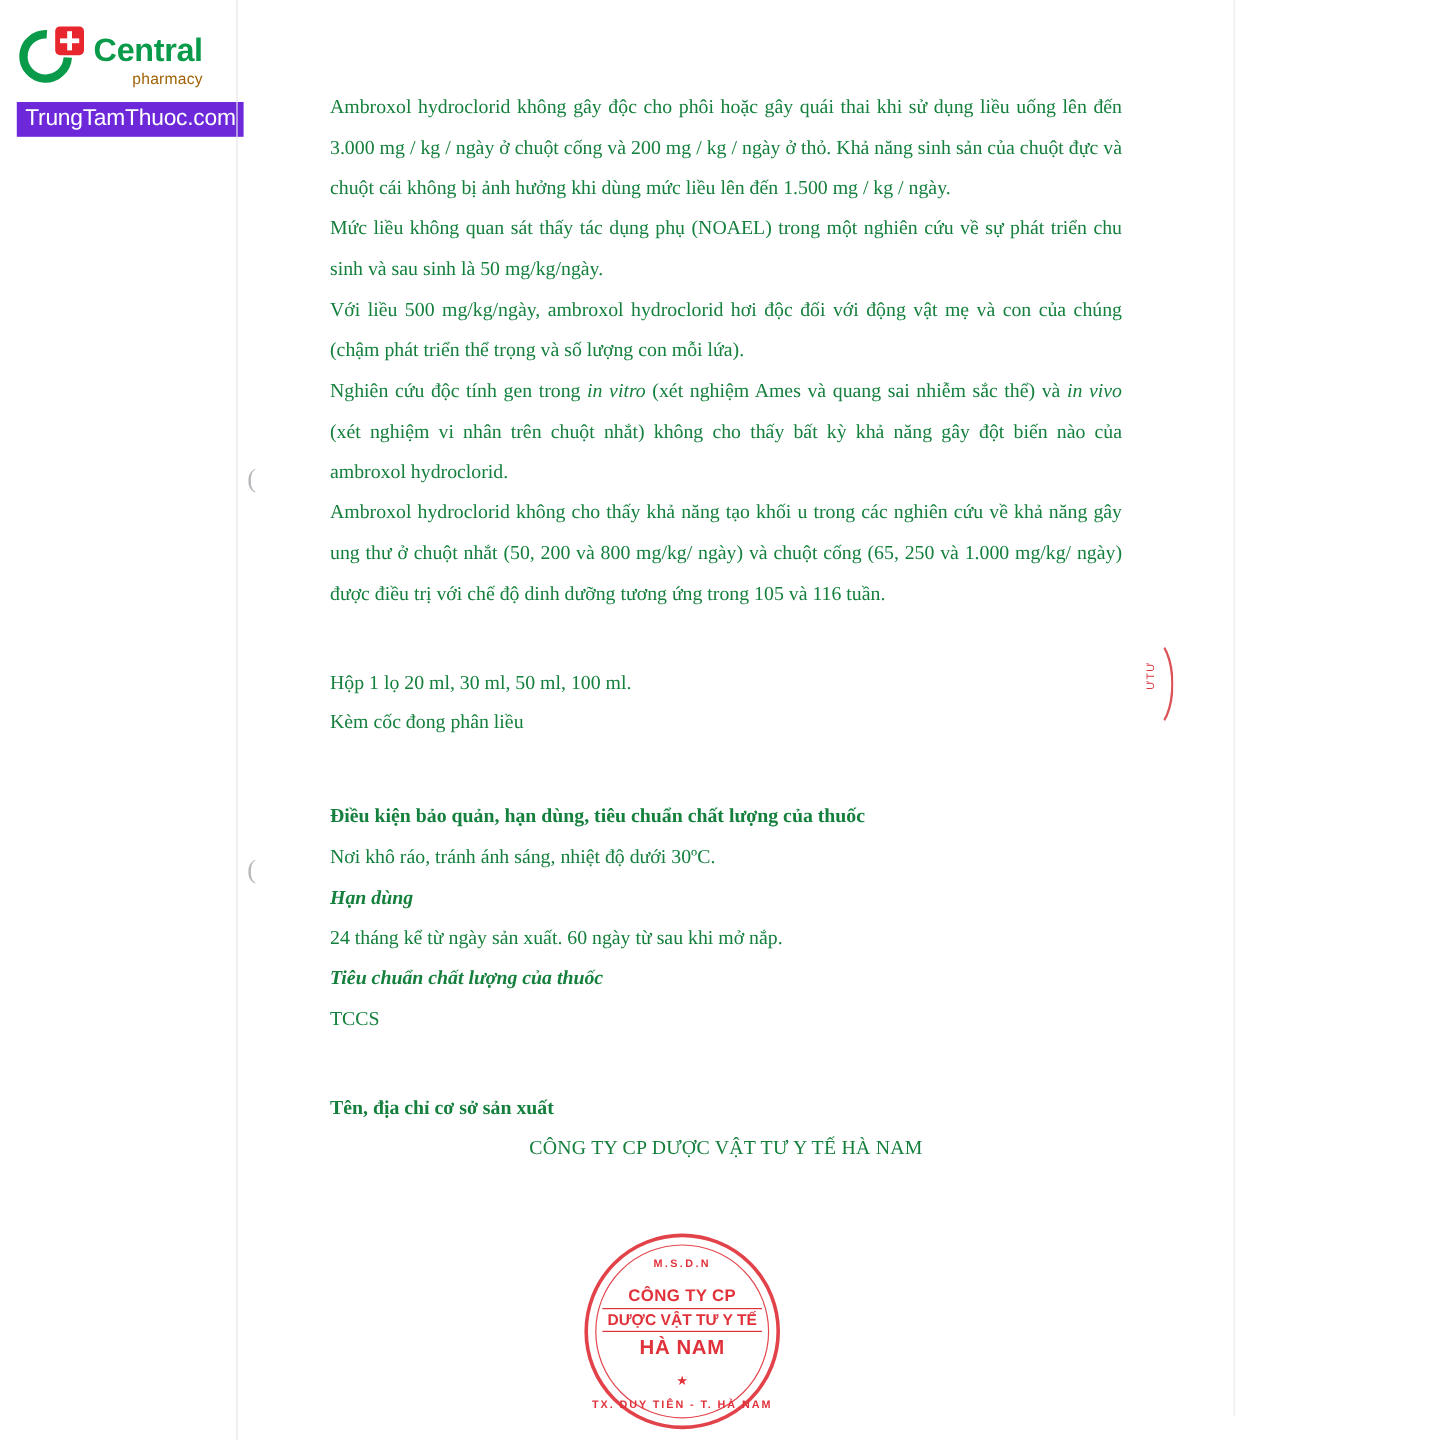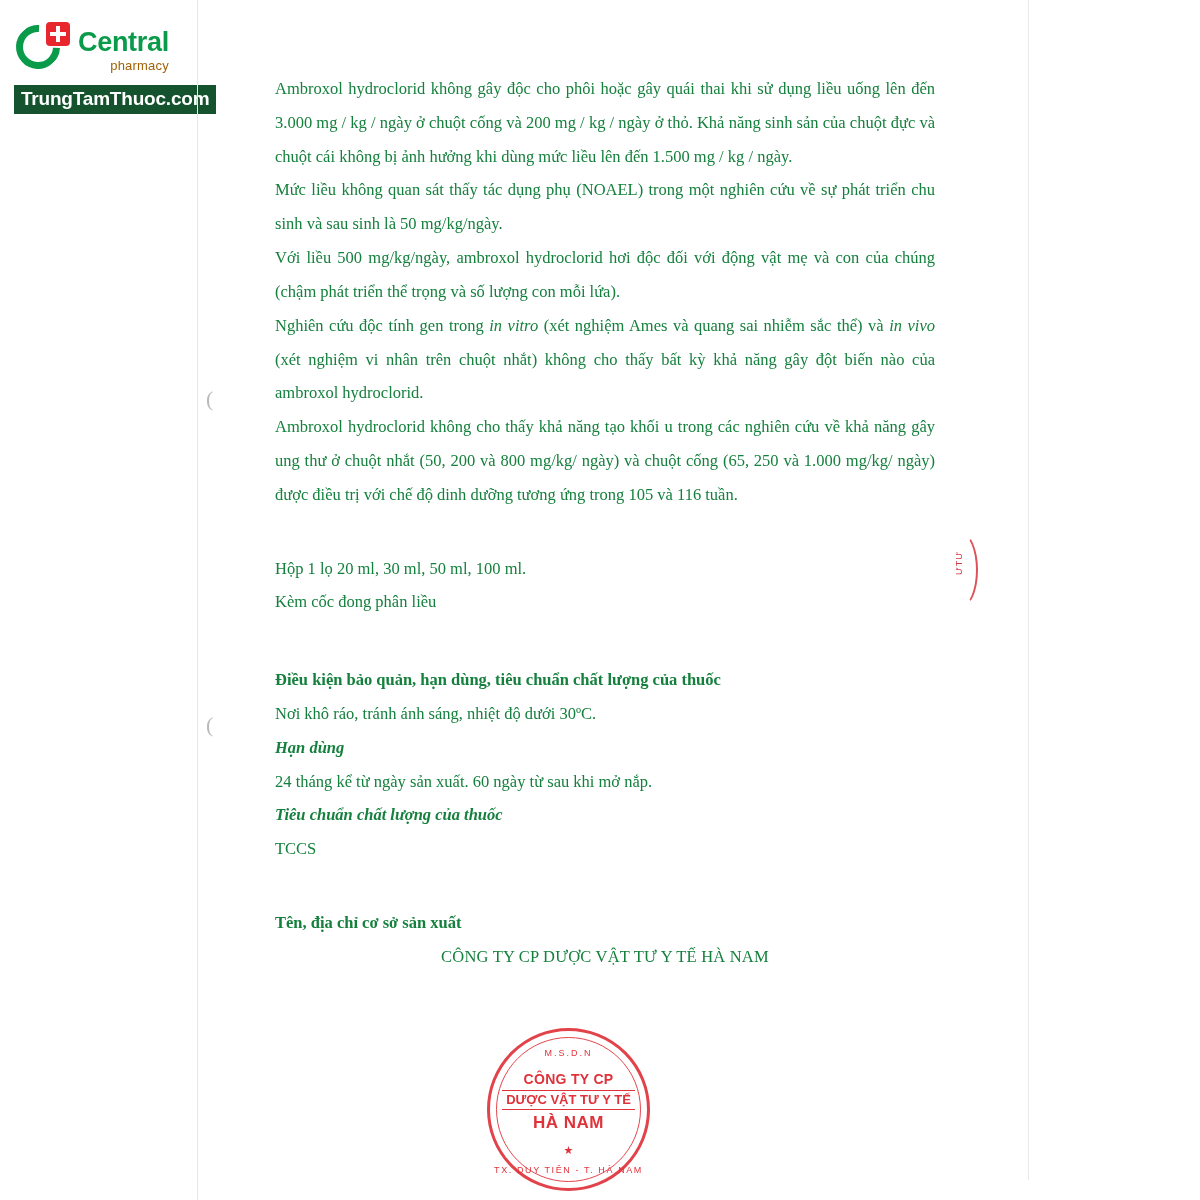--- a/index.html
+++ b/index.html
@@ -77,25 +77,25 @@
   .logo-sub {
     font-family: "Liberation Sans", sans-serif;
     font-size: 13px;
     color: #a16207;
     text-align: right;
     margin-top: 3px;
     letter-spacing: 0.2px;
   }
   .logo-banner {
     margin-top: 7px;
-    background: #14532d;
+    background: #6d28d9;
     color: #ffffff;
     font-family: "Liberation Sans", sans-serif;
     font-size: 19px;
-    font-weight: bold;
+    font-weight: normal;
     padding: 3px 7px 4px 7px;
     display: inline-block;
     letter-spacing: -0.2px;
   }
 
   
   .scan-fold {
     position: absolute;
     left: 197px;
     top: 0;
@@ -225,21 +225,21 @@
     padding: 1px 4px;
     margin-top: 2px;
   }
   .round-stamp .core .l3 { font-size: 17px; margin-top: 3px; letter-spacing: 0.5px; }
   .round-stamp .arc-top,
   .round-stamp .arc-bottom {
     position: absolute;
     left: 0; right: 0;
     color: #e0323a;
     font-family: "Liberation Sans", sans-serif;
-    font-weight: normal;
+    font-weight: bold;
     font-size: 9px;
     text-align: center;
     letter-spacing: 2px;
   }
   .round-stamp .arc-top { top: 20px; }
   .round-stamp .arc-bottom { bottom: 16px; letter-spacing: 1.6px; }
   .round-stamp .star {
     position: absolute;
     left: 50%;
     transform: translateX(-50%);

